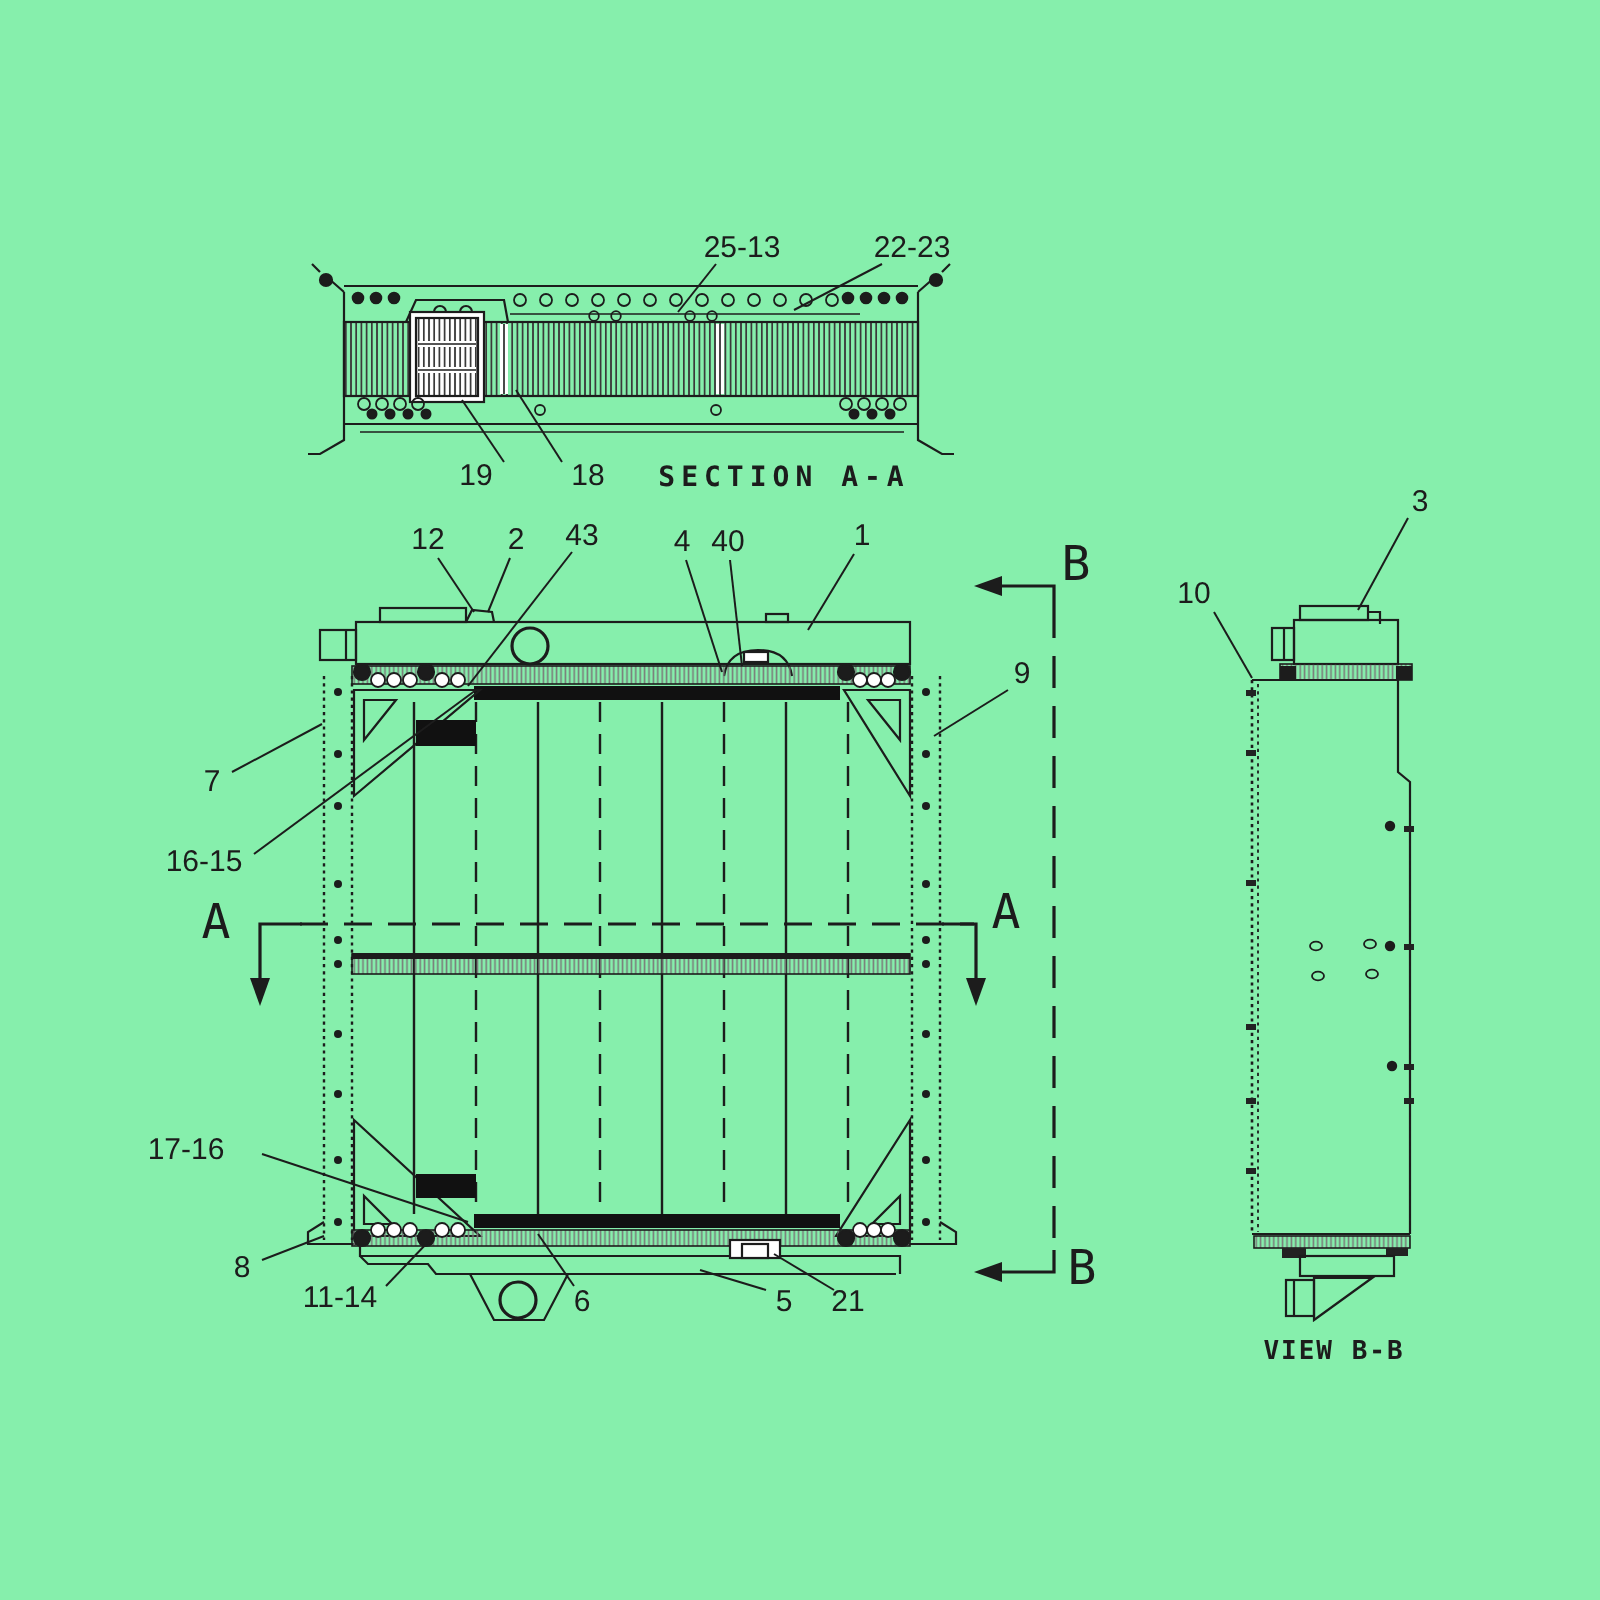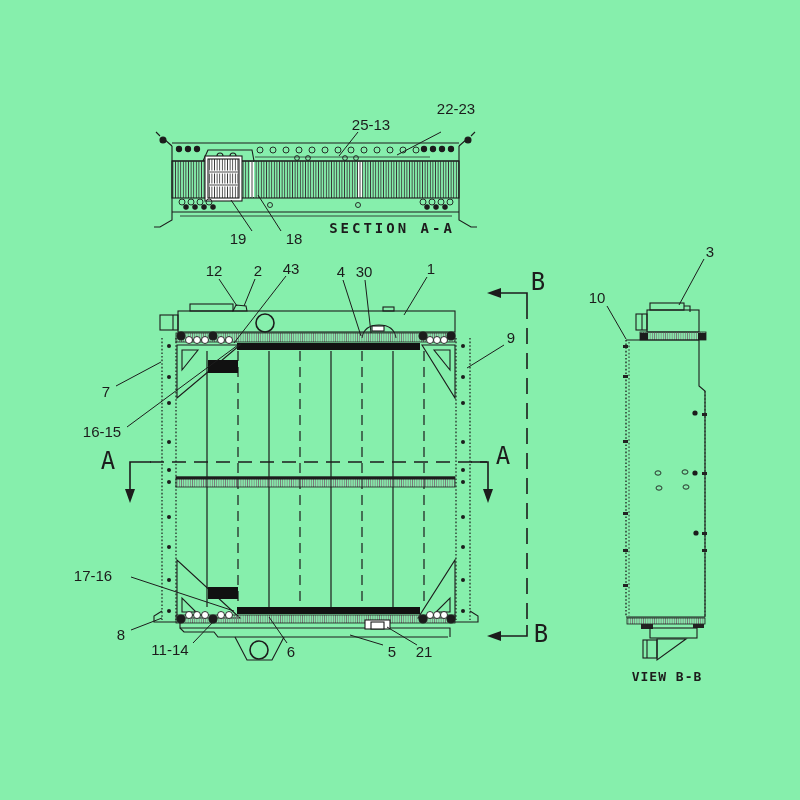--- a/index.html
+++ b/index.html
@@ -332,30 +332,30 @@
       <path d="M657,639 H686 L657,660 Z"></path>
     </g>
     <g stroke-width="1">
       <line x1="704" y1="259" x2="679" y2="305"></line>
       <line x1="607" y1="306" x2="626" y2="339"></line>
     </g>
   </g>
 </svg>
 
 <div class="lbl callout" style="left:371px;top:124px">25-13</div>
-<div class="lbl callout" style="left:456px;top:108px">22-23</div>
+<div class="lbl callout" style="left:456px;top:124px">22-23</div>
 <div class="lbl callout" style="left:238px;top:238px">19</div>
 <div class="lbl callout" style="left:294px;top:238px">18</div>
-<div class="lbl view-title" style="left:392px;top:228px">SECTION A-A</div>
+<div class="lbl view-title" style="left:392px;top:239px">SECTION A-A</div>
 
 <div class="lbl callout" style="left:214px;top:270px">12</div>
 <div class="lbl callout" style="left:258px;top:270px">2</div>
 <div class="lbl callout" style="left:291px;top:268px">43</div>
 <div class="lbl callout" style="left:341px;top:271px">4</div>
-<div class="lbl callout" style="left:364px;top:271px">30</div>
+<div class="lbl callout" style="left:364px;top:271px">40</div>
 <div class="lbl callout" style="left:431px;top:268px">1</div>
 <div class="lbl callout" style="left:511px;top:337px">9</div>
 <div class="lbl callout" style="left:106px;top:391px">7</div>
 <div class="lbl callout" style="left:102px;top:431px">16-15</div>
 <div class="lbl callout" style="left:93px;top:575px">17-16</div>
 <div class="lbl callout" style="left:121px;top:634px">8</div>
 <div class="lbl callout" style="left:170px;top:649px">11-14</div>
 <div class="lbl callout" style="left:291px;top:651px">6</div>
 <div class="lbl callout" style="left:392px;top:651px">5</div>
 <div class="lbl callout" style="left:424px;top:651px">21</div>

